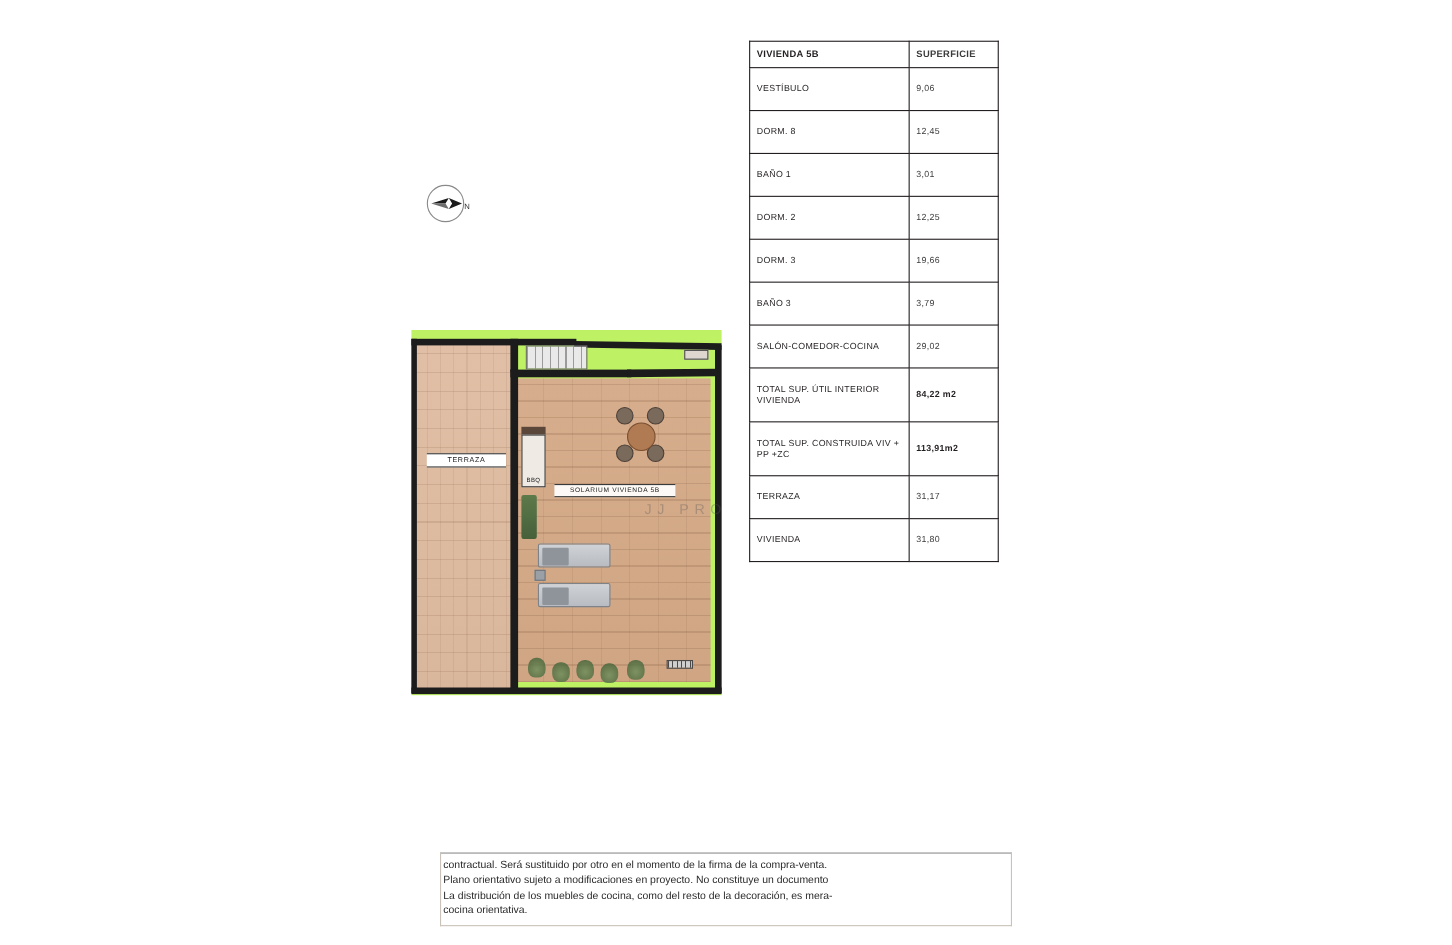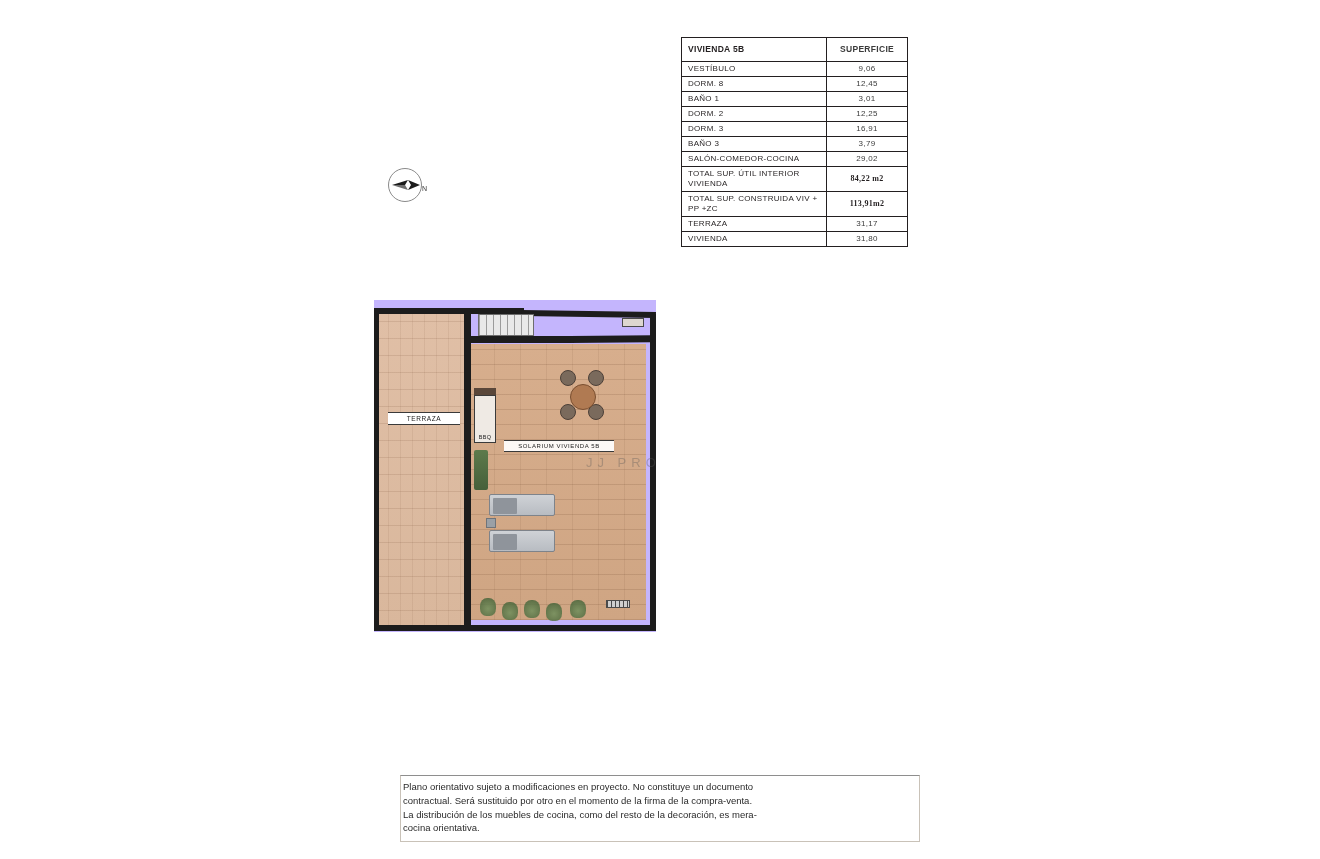--- a/index.html
+++ b/index.html
@@ -50,21 +50,21 @@
   #floorplan {
     position: absolute;
     left: 374px;
     top: 300px;
     width: 282px;
     height: 332px;
   }
   .plan-outer {
     position: absolute;
     inset: 0;
-    background: #c4b5fd;
+    background: #bef264;
     padding-left: 12px;
   }
   
   .terrace-deck {
     position: absolute;
     left: 2px; top: 10px;
     width: 90px; height: 318px;
     background:
       repeating-linear-gradient(0deg,
         rgba(120,80,55,.16) 0px, rgba(120,80,55,.16) 1px,
@@ -266,37 +266,37 @@
     position: absolute;
     left: 681px;
     top: 37px;
     width: 227px;
     border-collapse: collapse;
     font-size: 8px;
     color: #231f20;
   }
   #areas-table td {
     border: 1px solid #231f20;
-    padding: 2px 6px;
+    padding: 14px 6px;
     letter-spacing: .3px;
     line-height: 1.25;
   }
   #areas-table td.name { width: 165px; }
   #areas-table td.value {
     width: 74px;
-    text-align: center;
+    text-align: left;
     color: #3b3b3b;
   }
   #areas-table tr.head td {
     font-weight: bold;
     font-size: 8.5px;
     padding: 6px 6px;
   }
   #areas-table tr.total td.name { font-weight: normal; }
-  #areas-table tr.total td.value { font-weight: bold; color: #231f20; font-family: Liberation Serif, serif; }
+  #areas-table tr.total td.value { font-weight: bold; color: #231f20; }
 
   
   #disclaimer {
     position: absolute;
     left: 400px;
     top: 775px;
     width: 520px;
     border: 1px solid #c9c2b8;
     border-top: 1px solid #8e8e8e;
     padding: 4px 2px 6px 2px;
@@ -390,21 +390,21 @@
     <tr>
       <td class="name">BAÑO 1</td>
       <td class="value">3,01</td>
     </tr>
     <tr>
       <td class="name">DORM. 2</td>
       <td class="value">12,25</td>
     </tr>
     <tr>
       <td class="name">DORM. 3</td>
-      <td class="value">16,91</td>
+      <td class="value">19,66</td>
     </tr>
     <tr>
       <td class="name">BAÑO 3</td>
       <td class="value">3,79</td>
     </tr>
     <tr>
       <td class="name">SALÓN-COMEDOR-COCINA</td>
       <td class="value">29,02</td>
     </tr>
     <tr class="total">
@@ -420,17 +420,17 @@
       <td class="value">31,17</td>
     </tr>
     <tr>
       <td class="name">VIVIENDA</td>
       <td class="value">31,80</td>
     </tr>
   </tbody>
 </table>
 
 <div id="disclaimer">
+  <p>contractual. Será sustituido por otro en el momento de la firma de la compra-venta.</p>
   <p>Plano orientativo sujeto a modificaciones en proyecto. No constituye un documento</p>
-  <p>contractual. Será sustituido por otro en el momento de la firma de la compra-venta.</p>
   <p>La distribución de los muebles de cocina, como del resto de la decoración, es mera-</p>
   <p>cocina orientativa.</p>
 </div>
 
 </body></html>

